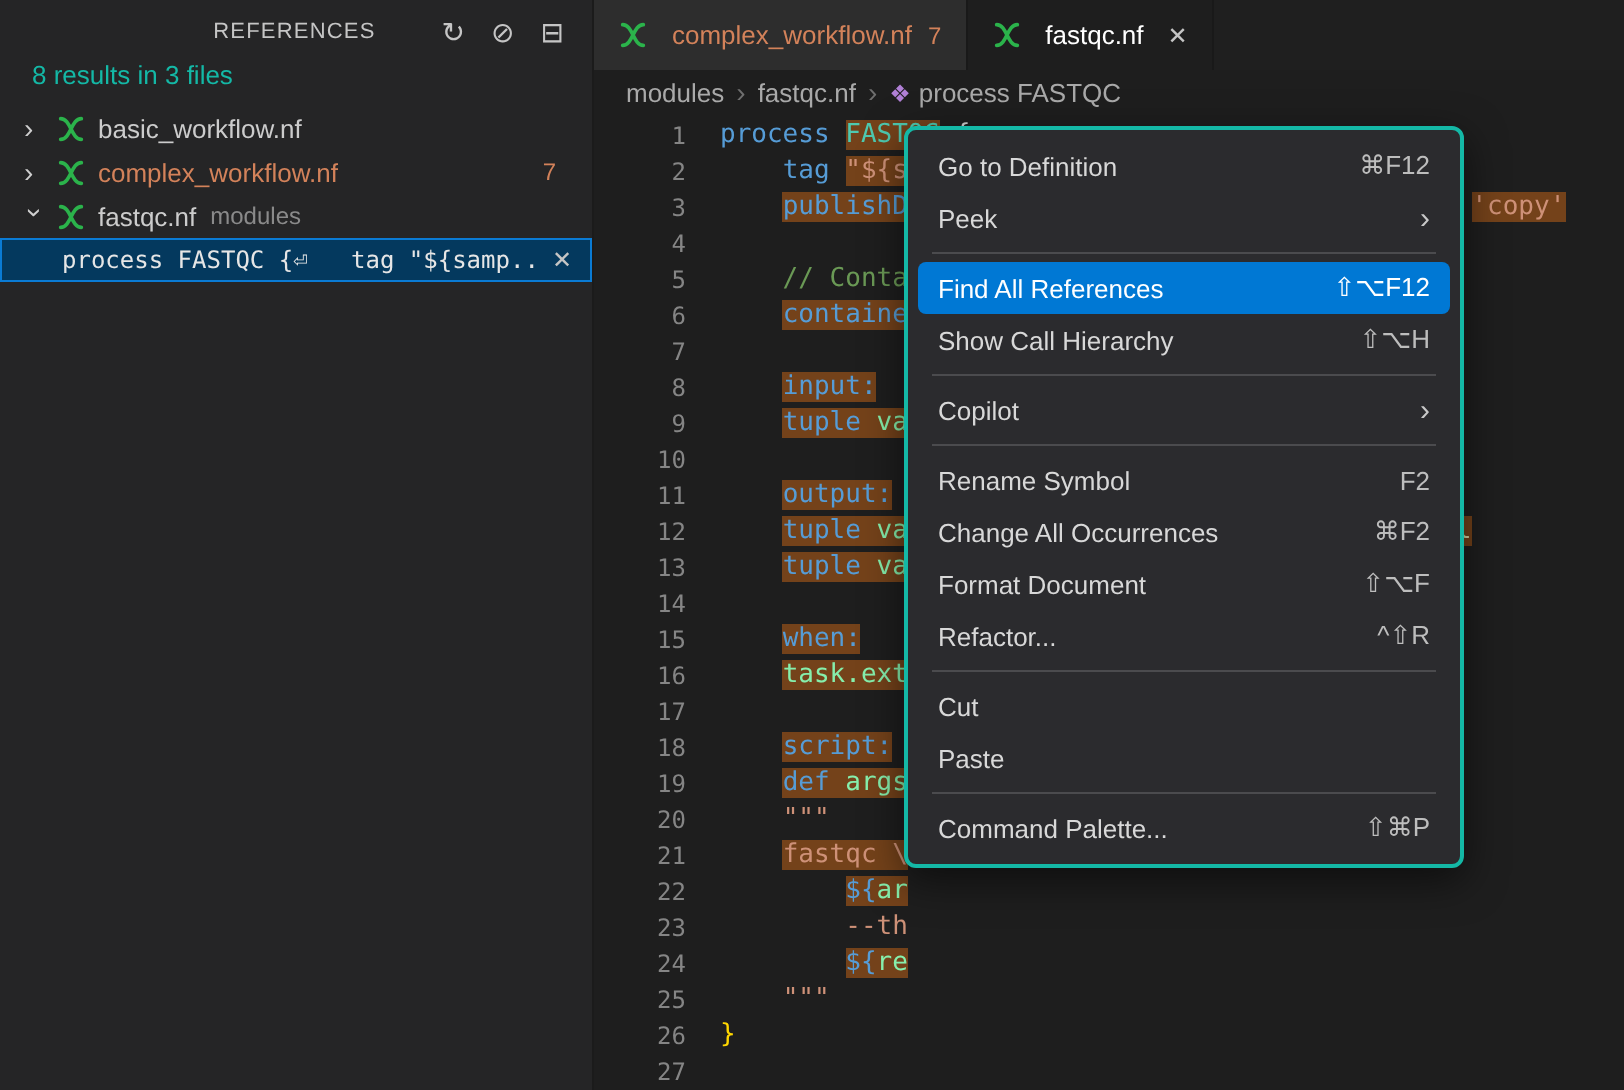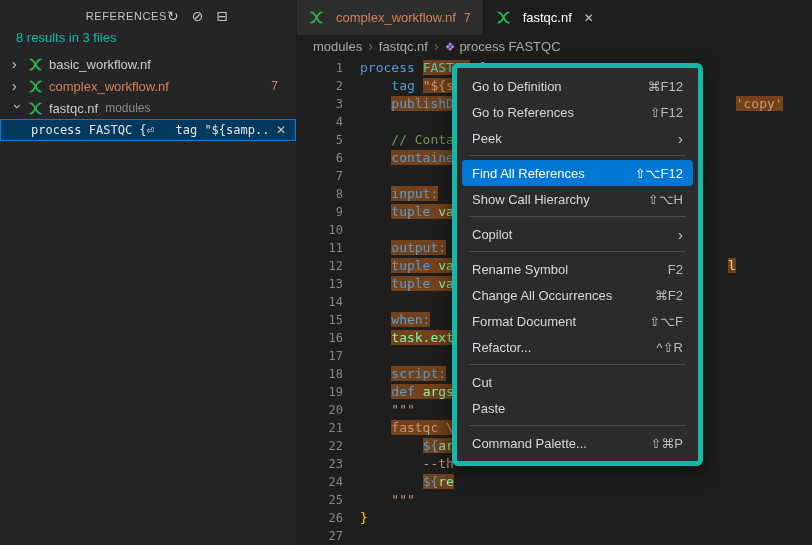--- a/index.html
+++ b/index.html
@@ -5,22 +5,22 @@
   html,body{margin:0;padding:0;}
   body{
     width:812px;height:545px;position:relative;overflow:hidden;
     background:#1e1e1e;
     font-family:"Liberation Sans","DejaVu Sans",sans-serif;
     -webkit-font-smoothing:antialiased;
   }
   
   .sidebar{position:absolute;left:0;top:0;width:297px;height:100%;
     background:#252526;border-right:1px solid #1b1b1b;box-sizing:border-box;}
-  .sidebar-header{display:flex;align-items:center;justify-content:center;
-    padding:9px 14px 5px 32px;}
+  .sidebar-header{display:flex;align-items:center;justify-content:flex-end;
+    padding:9px 14px 5px 32px;gap:33px;}
   .sidebar-title{font-size:11px;color:#c5c5c5;letter-spacing:.6px;}
   .sb-toolbar{display:flex;gap:13px;color:#c5c5c5;font-size:14px;line-height:14px;}
   .sb-toolbar span{cursor:pointer;}
   .results-summary{padding:2px 16px 8px;font-size:13px;color:#14b8a6;}
   .tree-row{height:22px;display:flex;align-items:center;font-size:13px;
     color:#cccccc;padding-left:12px;cursor:pointer;}
   .chevron{width:16px;flex:none;color:#cfcfcf;font-size:14px;line-height:14px;}
   .chevron.expanded{transform:rotate(90deg);transform-origin:5px 8px;}
   .nf-icon{width:15px;height:15px;flex:none;margin-right:6px;}
   .file-label{white-space:nowrap;}
@@ -55,22 +55,22 @@
     font-family:"DejaVu Sans Mono",monospace;font-size:13px;overflow:hidden;
     padding-top:2px;}
   .line{display:flex;height:18px;line-height:18px;}
   .ln{width:46px;flex:none;text-align:right;color:#858585;font-size:12px;}
   .lc{margin-left:17px;white-space:pre;color:#d4d4d4;}
   .kw{color:#569cd6;} .type{color:#4ec9b0;} .str{color:#ce9178;}
   .com{color:#6a9955;} .var{color:#86efac;} .fn{color:#dcdcaa;}
   .fg{color:#d4d4d4;} .bracket{color:#ffd700;}
   .h{background:var(--match-highlight);}
   
-  .context-menu{position:absolute;left:452px;top:63px;width:251px;box-sizing:border-box;
-    background:#2b2b2e;border:5px solid #14b8a6;border-radius:6px;padding:5px 0;
+  .context-menu{position:absolute;left:452px;top:63px;width:280px;box-sizing:border-box;
+    background:#2b2b2e;border:2px solid #14b8a6;border-radius:6px;padding:5px 0;
     box-shadow:0 6px 20px rgba(0,0,0,.55);z-index:20;font-size:13px;color:#d8d8d8;}
   .menu-item{height:26px;display:flex;align-items:center;margin:0 5px;
     padding:0 10px;border-radius:4px;cursor:pointer;}
   .menu-item .mi-label{flex:1;white-space:nowrap;}
   .mi-shortcut{color:#bdbdbd;margin-left:28px;white-space:nowrap;}
   .mi-arrow{color:#c8c8c8;font-size:15px;}
   .menu-item.selected{background:var(--accent);color:#ffffff;justify-content:center;}
   .menu-item.selected .mi-shortcut{color:#ffffff;}
   .menu-sep{height:1px;background:#4b4b4e;margin:4px 12px;}
 </style>
@@ -258,24 +258,20 @@
       <span class="lc"></span>
     </div>
   </div>
 
 <div class="context-menu" id="context-menu">
     <div class="menu-item">
       <span class="mi-label">Go to Definition</span>
       <span class="mi-shortcut">⌘F12</span>
     </div>
     <div class="menu-item">
-      <span class="mi-label">Go to References</span>
-      <span class="mi-shortcut">⇧F12</span>
-    </div>
-    <div class="menu-item">
       <span class="mi-label">Peek</span>
       <span class="mi-arrow">›</span>
     </div>
     <div class="menu-sep"></div>
     <div class="menu-item selected">
       <span class="mi-label">Find All References</span>
       <span class="mi-shortcut">⇧⌥F12</span>
     </div>
     <div class="menu-item">
       <span class="mi-label">Show Call Hierarchy</span>

